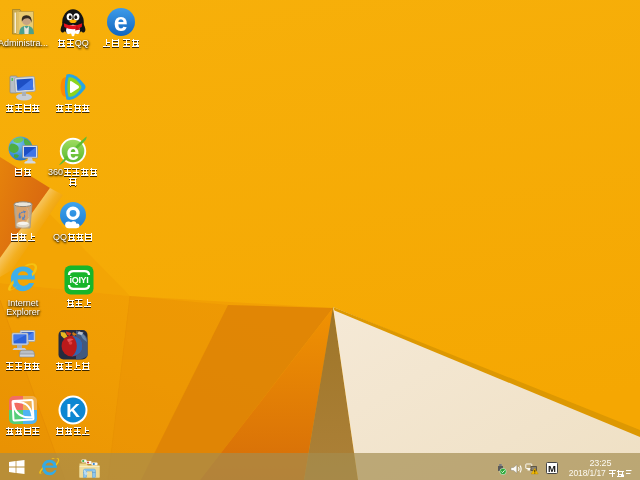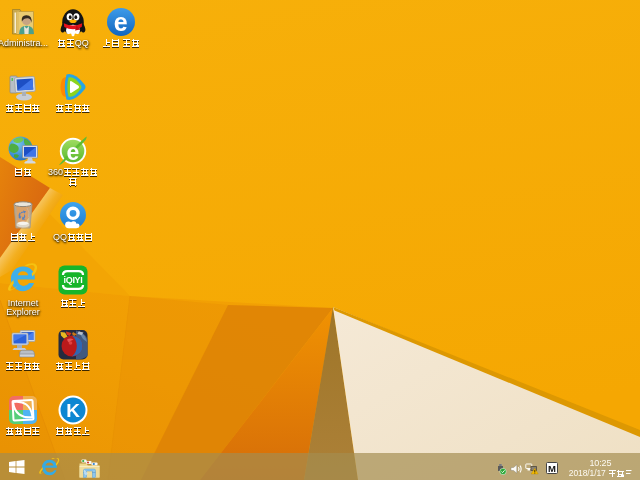--- a/index.html
+++ b/index.html
@@ -226,21 +226,21 @@
 <g>
 <path d="M17 4.5 C23.8 4.5 28.8 9.3 28.8 15.4 L28.8 17.6 L11.5 17.6 C11.7 21.3 14.3 23.9 17.6 23.9 C19.9 23.9 21.9 22.9 23 21.1 L28.1 21.1 C26.3 26 21.9 29.2 17 29.2 C10.2 29.2 4.9 23.7 4.9 16.8 C4.9 9.9 10.2 4.5 17 4.5 Z M17 9.3 C14.4 9.3 12.3 10.9 11.7 13.3 L22.3 13.3 C21.7 10.9 19.6 9.3 17 9.3 Z" fill="#3FAFE8"></path>
 <path d="M28.2 1.6 C31.3 3 31.9 5.7 30.1 9.4 Q28.9 11.8 26.3 14.6 L25.6 11.7 Q27.5 9.4 28.2 7.6 C29.3 4.9 28.6 3.3 26.4 3 Q24.4 2.8 21.4 4.1 L18.4 3.5 Q25 0.2 28.2 1.6 Z" fill="#F5C211"></path>
 <path d="M11.3 24.2 Q8.2 26.9 5.9 28 C2.8 29.4 1.1 28.5 2.5 25 Q3.8 22 7.4 18 L7.8 21.4 Q5.8 23.7 5 25.4 C4.1 27.3 4.8 28 7 26.9 Q8.7 26 10.6 24.5 Z" fill="#F5C211"></path>
 </g>
 </svg>
 <div class="lbl" style="margin-top:2.5px;">Internet
 Explorer</div>
 </div>
 
-<div class="cell" style="left:41px;top:264px;">
+<div class="cell" style="left:47px;top:264px;">
 <svg width="32" height="32" viewBox="0 0 32 32">
 <rect x="1.5" y="1.5" width="29" height="29" rx="6" fill="#17B52A"></rect>
 <path d="M6 11 Q6 7.2 10.5 7.2 L21.5 7.2 Q26 7.2 26 11" fill="none" stroke="#fff" stroke-width="2.3"></path>
 <path d="M6 21 Q6 24.8 10.5 24.8 L21.5 24.8 Q26 24.8 26 21" fill="none" stroke="#fff" stroke-width="2.3"></path>
 <text x="16" y="19.4" font-size="9" font-weight="bold" fill="#fff" text-anchor="middle" font-family="Liberation Sans" letter-spacing="-0.3">iQIYI</text>
 </svg>
 <div class="lbl" style="margin-top:3px;"><i class="zi z3"></i><i class="zi z1"></i><i class="zi z4"></i></div>
 </div>
 
 <div class="cell" style="left:-9px;top:329px;">
@@ -371,15 +371,15 @@
 <rect x="9.3" y="6.9" width="1" height="2.1" fill="#403200"></rect>
 <rect x="9.3" y="9.5" width="1" height="1" fill="#403200"></rect>
 </svg>
 
 <svg class="tb" style="left:546px;top:462px;" width="12" height="12" viewBox="0 0 12 12">
 <rect x="0.5" y="0.5" width="11" height="11" rx="1" fill="#fff" stroke="#444" stroke-width="1"></rect>
 <text x="6" y="9.5" font-size="9.5" font-weight="bold" fill="#111" text-anchor="middle" font-family="Liberation Sans">M</text>
 </svg>
 
 <div id="clock">
-    <div class="t">10:25</div>
+    <div class="t">23:25</div>
     <div>2018/1/17 <i class="zi z1 zc"></i><i class="zi z3 zc"></i><i class="zi zs3 zc"></i></div>
   </div>
 
 </body></html>

